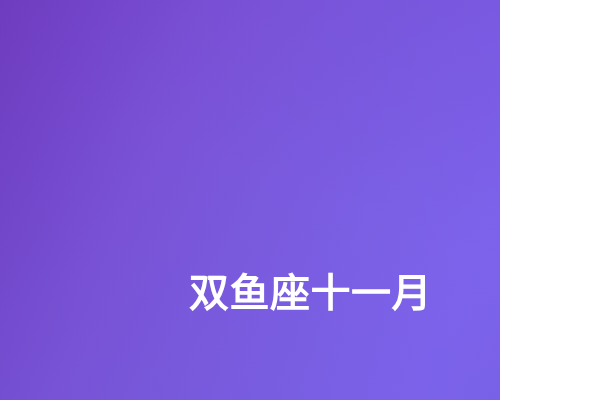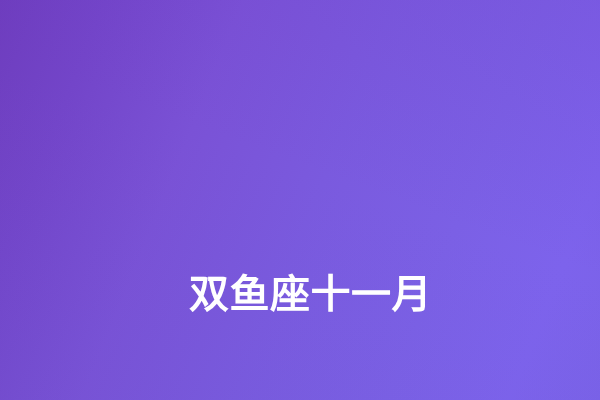--- a/index.html
+++ b/index.html
@@ -4,24 +4,24 @@
 <title>双鱼座十一月运势2023</title>
 <style>
   html, body {
     margin: 0;
     padding: 0;
     background: #ffffff;
   }
 
   #poster {
     position: relative;
-    width: 600px;
+    width: 500px;
     height: 400px;
     overflow: hidden;
-    font-family: Liberation Sans, sans-serif;
+    font-family: Liberation Serif, serif;
     
     background-color: #7A54D8;
     background-image: linear-gradient(112deg,
         #6E3DBE 0%,
         #7345C9 14%,
         #7A52D6 32%,
         #7A5ADE 52%,
         #7B60E5 72%,
         #7D63EC 88%,
         #7A62E8 100%);

